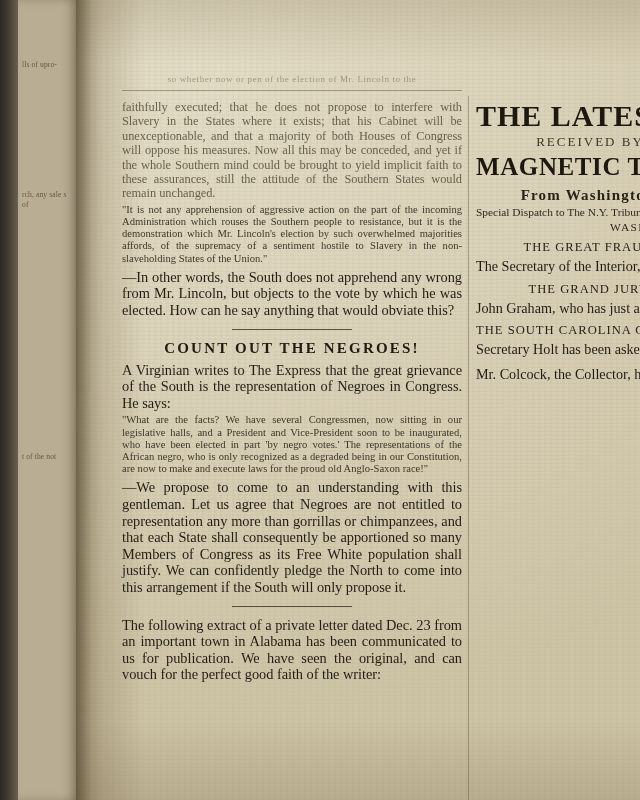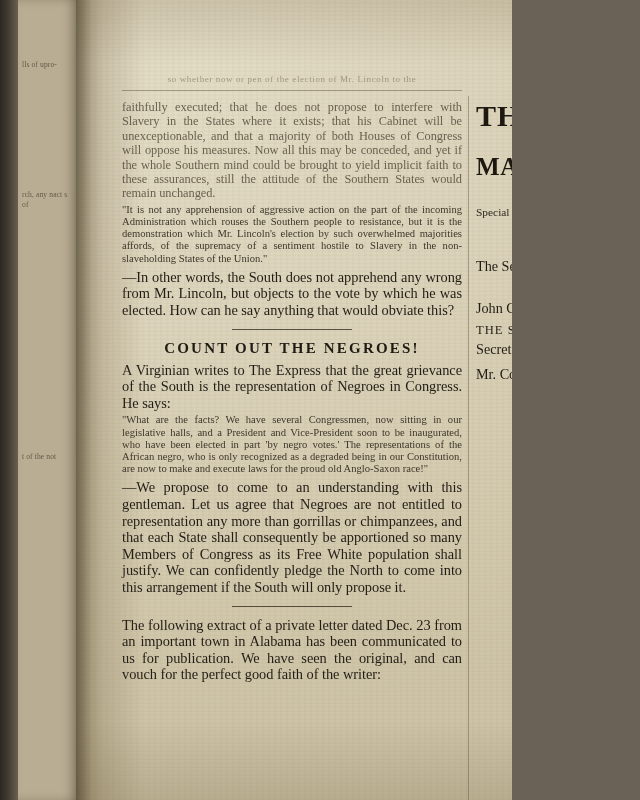--- a/index.html
+++ b/index.html
@@ -10,21 +10,21 @@
   body {
     width: 640px;
     height: 800px;
     overflow: hidden;
     font-family: "Liberation Serif", serif;
   }
 
   
   #scan {
     position: relative;
-    width: 512px;
+    width: 640px;
     height: 800px;
     background: #000000;
     overflow: hidden;
   }
 
   
   .gutter-dark {
     position: absolute;
     left: 0; top: 0;
     width: 18px; height: 800px;
@@ -253,21 +253,21 @@
 
 <div id="scan">
 
   <div class="gutter-dark"></div>
 
   <div class="left-page">
     <div class="lp-col">lls of
 upro-</div>
     <div class="lp-col second">rch,
 any
-nact
+sale
 s of</div>
     <div class="lp-col fourth">t of
 the
 not</div>
   </div>
   <div class="spine-shadow"></div>
 
   <div class="page">
 
     <div class="running-head">so whether now or pen of the election of Mr. Lincoln to the</div>

